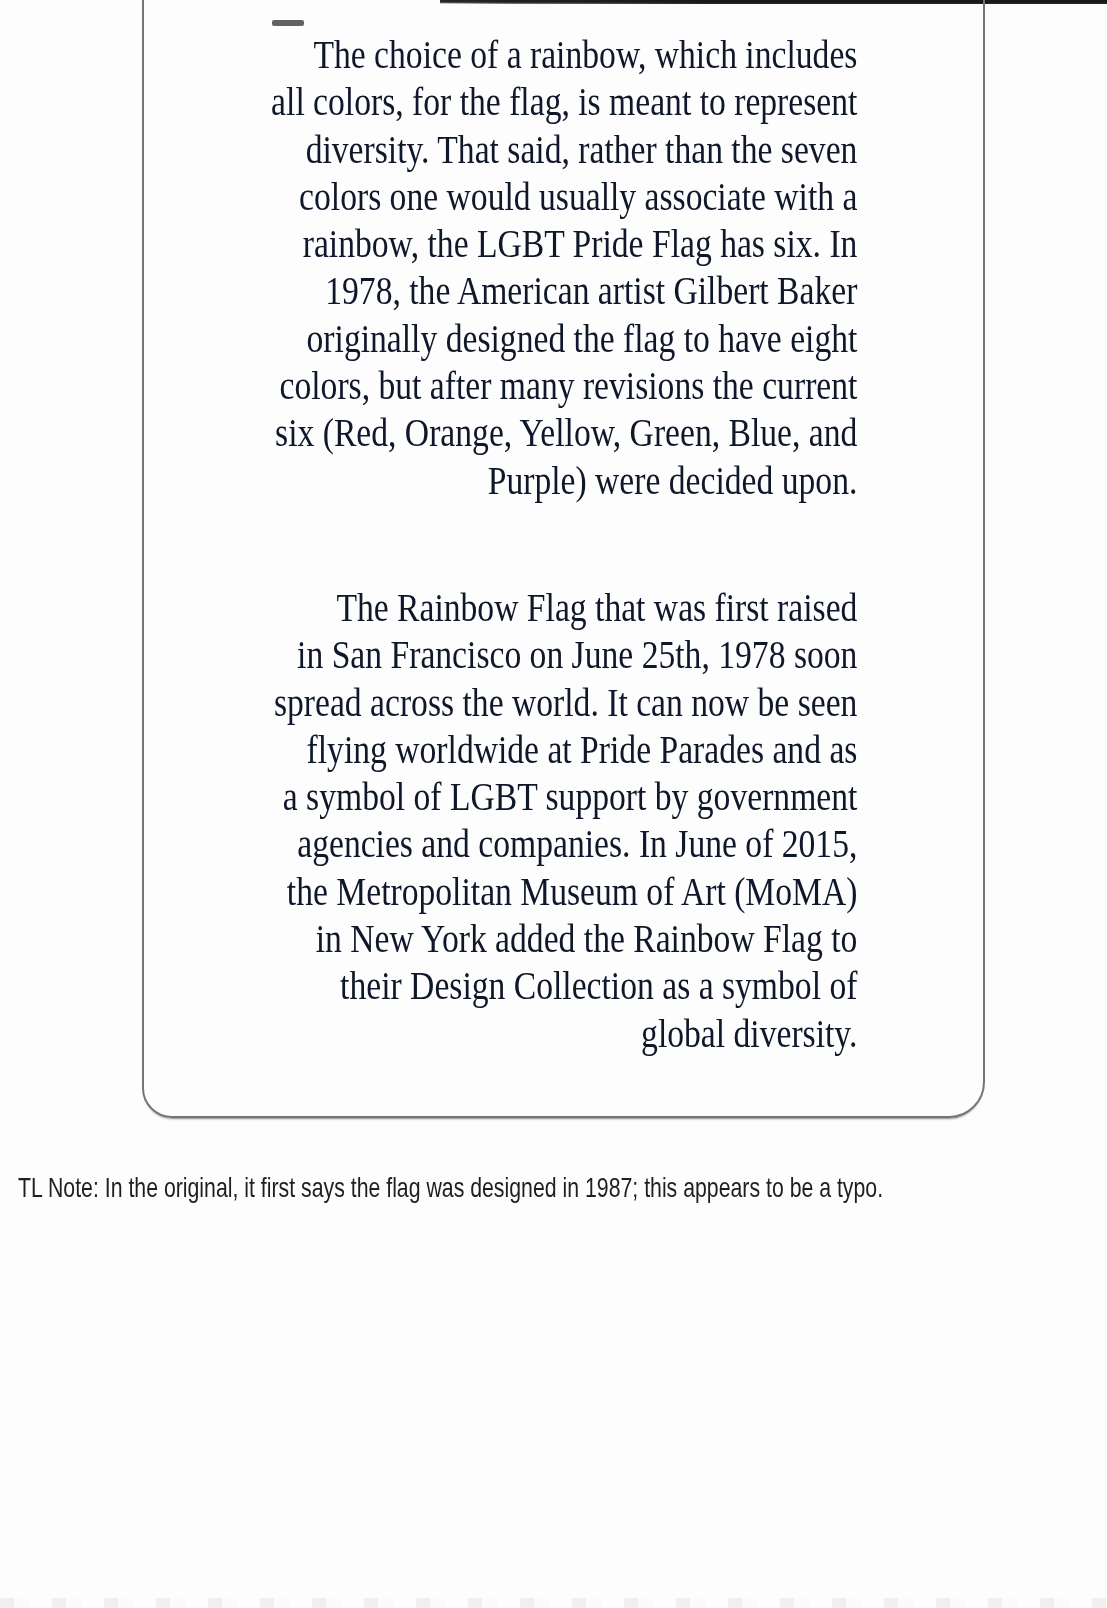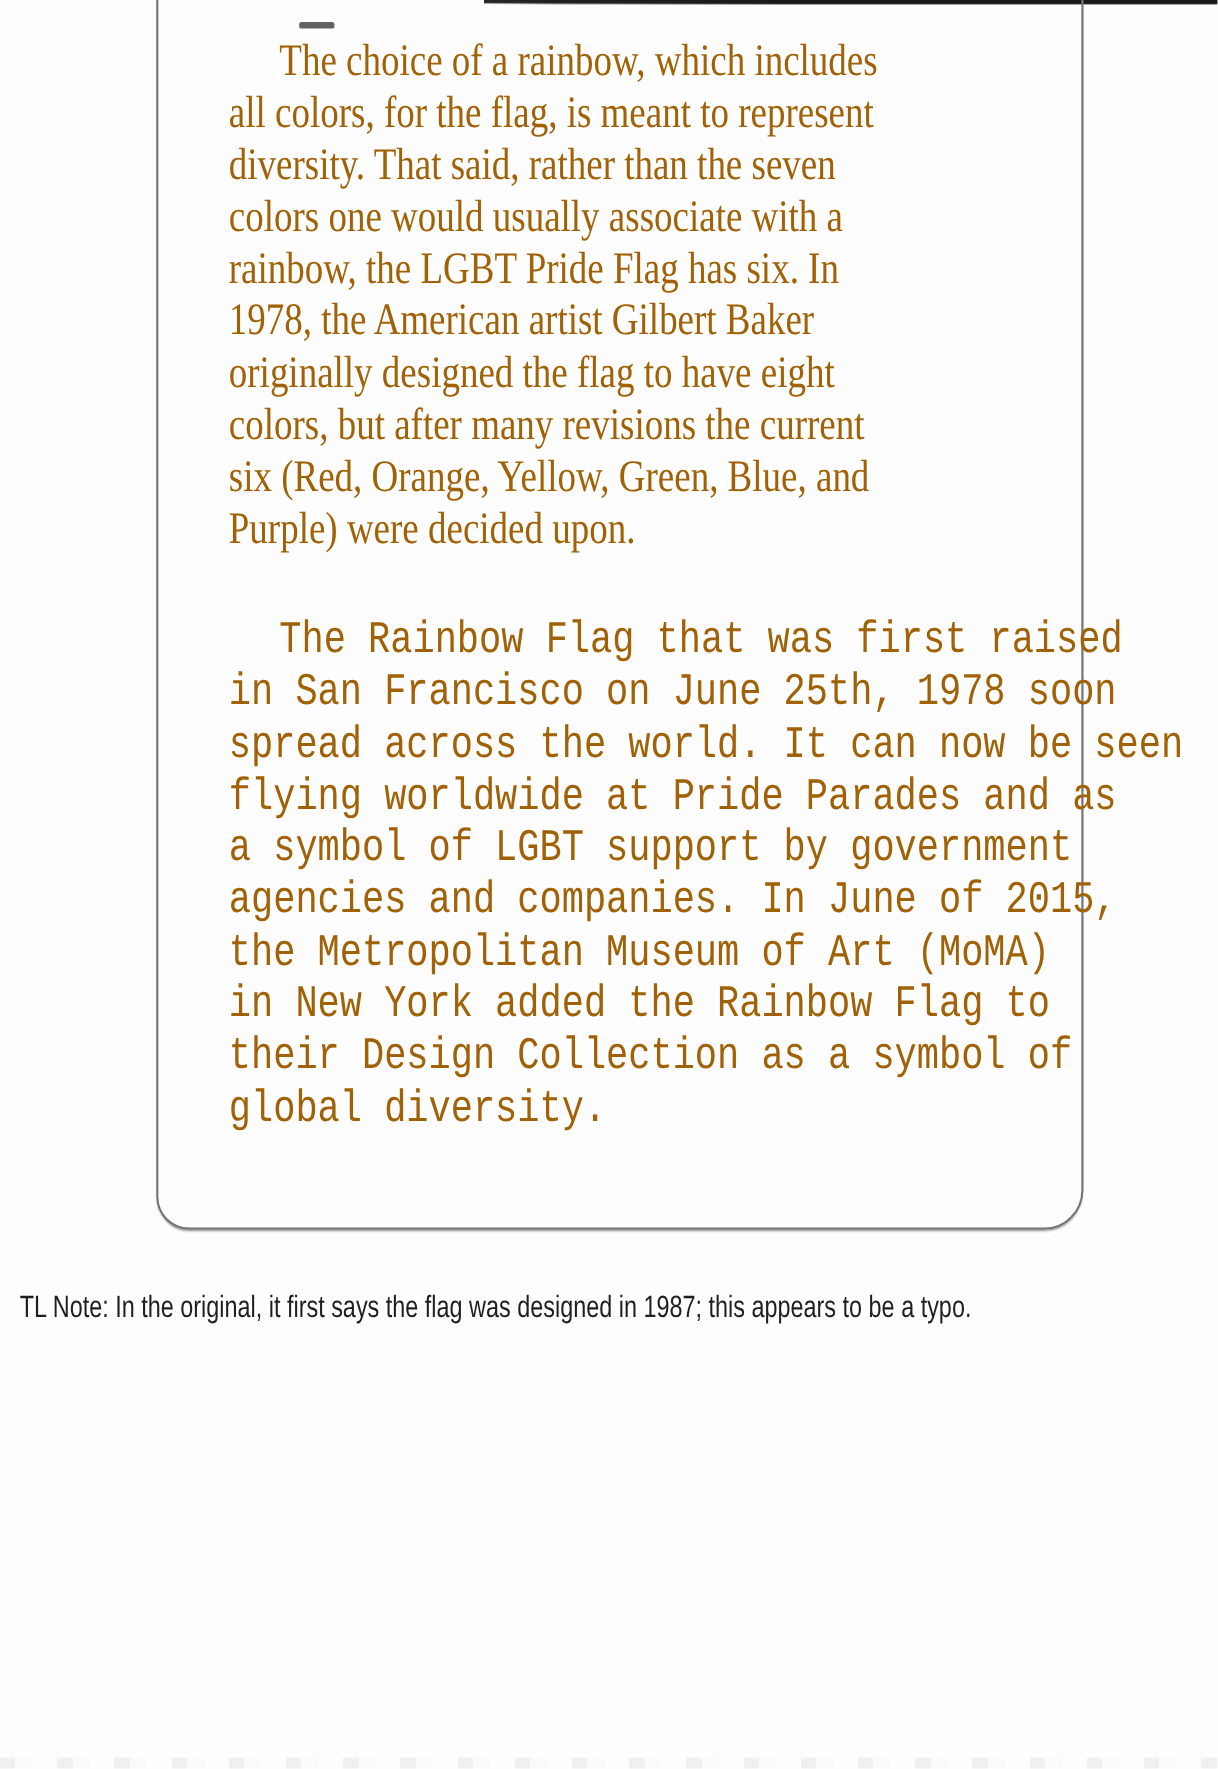--- a/index.html
+++ b/index.html
@@ -43,27 +43,28 @@
     height: 1178px;
     box-sizing: border-box;
     border: 2px solid #757575;
     border-radius: 4px 4px 36px 30px;
     background: transparent;
     box-shadow: 0 3px 2px -2px rgba(80,80,80,0.65);
   }
 
   .text-block {
     position: absolute;
-    left: 208px;
+    left: 226px;
     top: 31px;
     width: 770px;
-    color: #a16207;
+    color: #0f172a;
+    text-align: right;
   }
   .para { margin: 0; }
-  .para + .para { margin-top: 56px; font-family: Liberation Mono, monospace; }
+  .para + .para { margin-top: 80px; }
   .para .line {
     font-size: 41px;
     line-height: 47.3px;
     white-space: nowrap;
     transform: scaleX(0.82);
     transform-origin: left top;
     letter-spacing: 0;
   }
   .para .line:first-child { text-indent: 56px; }
 

